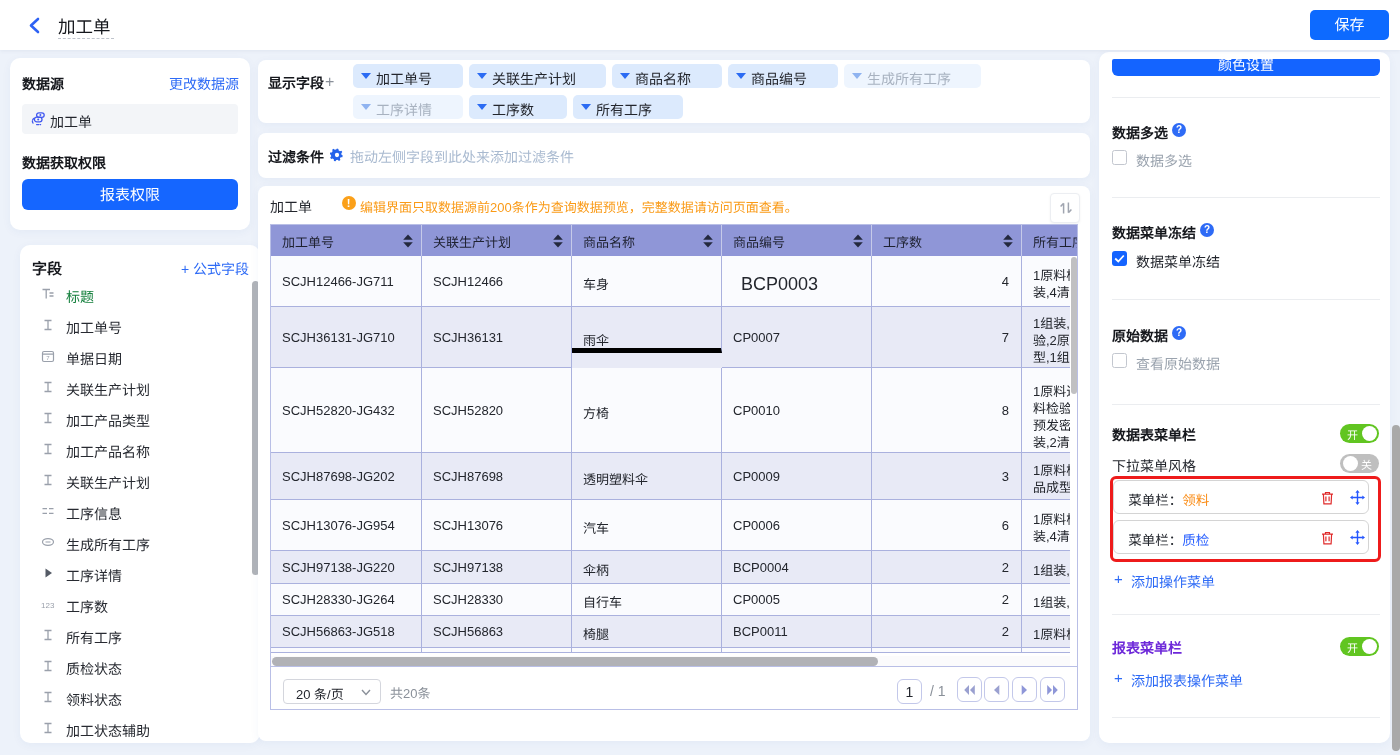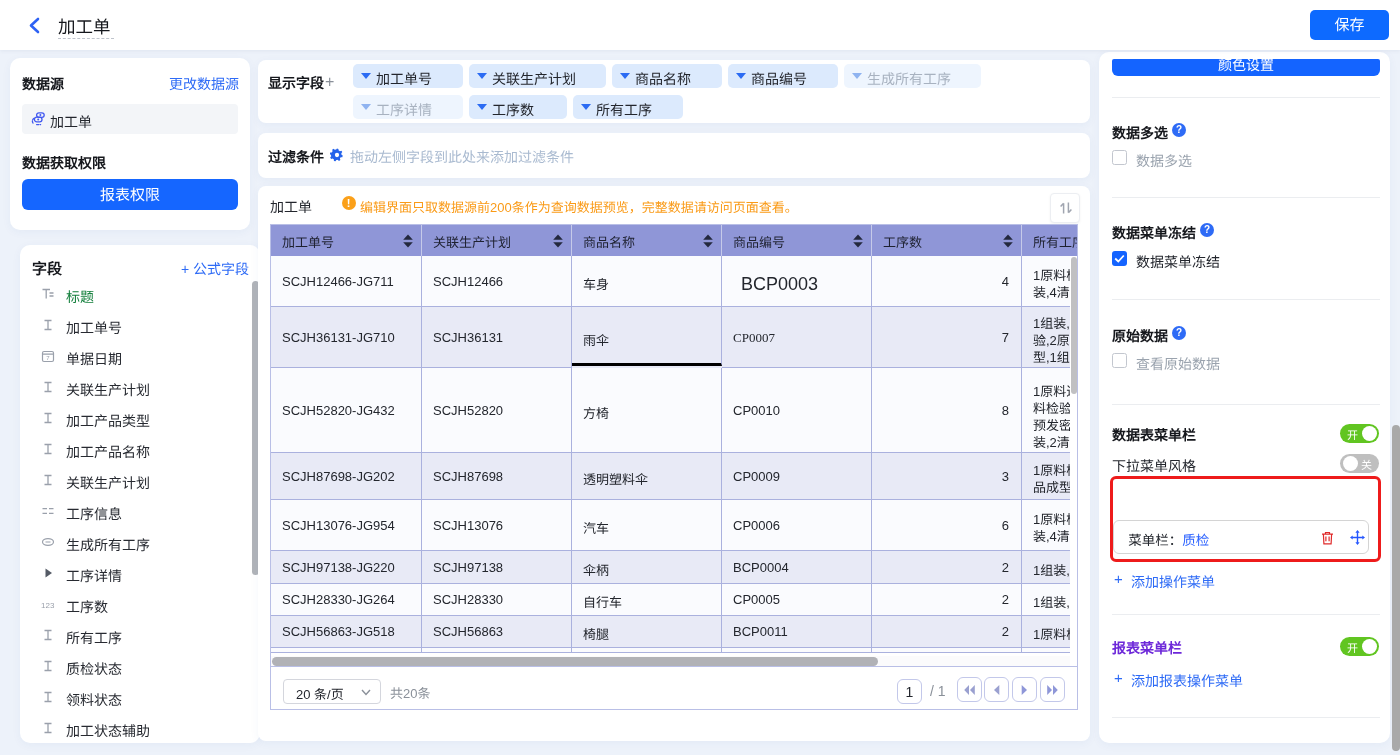--- a/index.html
+++ b/index.html
@@ -261,24 +261,24 @@
             <span style="position:absolute;left:11px;top:26.25px;font-size:13px;white-space:nowrap;">装,4清洁 加</span>
           </div>
         </div>
         <div style="position:absolute;left:0;top:50.5px;width:901px;height:61.5px;background:#e8eaf6;">
           <div style="position:absolute;left:0px;top:0;width:151px;height:61.5px;border-right:1px solid #aab1de;border-bottom:1px solid #aab1de;">
             <span style="position:absolute;left:11px;top:23.25px;font-size:13px;">SCJH36131-JG710</span>
           </div>
           <div style="position:absolute;left:151px;top:0;width:150px;height:61.5px;border-right:1px solid #aab1de;border-bottom:1px solid #aab1de;">
             <span style="position:absolute;left:11px;top:23.25px;font-size:13px;">SCJH36131</span>
           </div>
-          <div style="position:absolute;left:301px;top:0;width:150px;height:59px;border-right:1px solid #aab1de;border-bottom:3px solid #000000;">
+          <div style="position:absolute;left:301px;top:0;width:150px;height:46px;border-right:1px solid #aab1de;border-bottom:5px solid #000000;">
             <span style="position:absolute;left:11px;top:23.25px;font-size:13px;">雨伞</span>
           </div>
-          <div style="position:absolute;left:451px;top:0;width:150px;height:61.5px;border-right:1px solid #aab1de;border-bottom:1px solid #aab1de;font-family:Liberation Serif, serif;">
+          <div style="position:absolute;left:451px;top:0;width:150px;height:61.5px;border-right:1px solid #aab1de;border-bottom:1px solid #aab1de;">
             <span style="position:absolute;left:11px;top:23.25px;font-size:13px;">CP0007</span>
           </div>
           <div style="position:absolute;left:601px;top:0;width:150px;height:61.5px;border-right:1px solid #aab1de;border-bottom:1px solid #aab1de;">
             <span style="position:absolute;right:12px;top:23.25px;font-size:13px;">7</span>
           </div>
           <div style="position:absolute;left:751px;top:0;width:150px;height:61.5px;border-right:1px solid #aab1de;border-bottom:1px solid #aab1de;">
             <span style="position:absolute;left:11px;top:6.25px;font-size:13px;white-space:nowrap;">1组装,2质检</span>
             <span style="position:absolute;left:11px;top:23.25px;font-size:13px;white-space:nowrap;">验,2原料检</span>
             <span style="position:absolute;left:11px;top:40.25px;font-size:13px;white-space:nowrap;">型,1组装 加</span>
           </div>
@@ -494,20 +494,30 @@
     <div style="position:absolute;left:241px;top:372px;width:39px;height:19px;border-radius:10px;background:#61c521;">
       <span style="position:absolute;left:7px;top:2px;font-size:11px;color:#fff;">开</span>
       <div style="position:absolute;right:2.5px;top:2px;width:15px;height:15px;border-radius:50%;background:#fff;"></div>
     </div>
     <div style="position:absolute;left:13px;top:403px;font-size:14px;color:#23262d;">下拉菜单风格</div>
     <div style="position:absolute;left:241px;top:402px;width:39px;height:19px;border-radius:10px;background:#bfbfbf;">
       <span style="position:absolute;right:7px;top:2px;font-size:11px;color:#fff;">关</span>
       <div style="position:absolute;left:2.5px;top:2px;width:15px;height:15px;border-radius:50%;background:#fff;"></div>
     </div>
     <div style="position:absolute;left:11px;top:424.4px;width:271px;height:85.6px;border:3px solid #ee1b1b;border-radius:6px;"></div>
+    <div style="position:absolute;left:14.3px;top:428px;width:256px;height:33.5px;border:1px solid #d4d4d4;border-radius:6px;background:#fff;">
+      <span style="position:absolute;left:14px;top:8px;font-size:13.5px;">菜单栏：<span style="color:#fa8c16">领料</span></span>
+   <span style="position:absolute;left:207px;top:10px;"><svg width="13" height="14" viewBox="0 0 13 14">
+          <path d="M1 3.2 H12 M4.5 3.2 V1.5 H8.5 V3.2 M2.4 3.2 L2.9 12.8 H10.1 L10.6 3.2 M4.9 5.6 V10.3 M8.1 5.6 V10.3" stroke="#e02a2a" stroke-width="1.2" fill="none"></path>
+        </svg></span>
+   <span style="position:absolute;left:236px;top:9px;"><svg width="15" height="15" viewBox="0 0 15 15">
+          <path d="M7.5 2.2 V12.8 M2.2 7.5 H12.8" stroke="#2456ff" stroke-width="1.4" fill="none"></path>
+          <path d="M7.5 0 L9.6 2.7 H5.4 Z M7.5 15 L5.4 12.3 H9.6 Z M0 7.5 L2.7 5.4 V9.6 Z M15 7.5 L12.3 9.6 V5.4 Z" fill="#2456ff"></path>
+        </svg></span>
+    </div>
     <div style="position:absolute;left:14.3px;top:468.3px;width:256px;height:33.5px;border:1px solid #d4d4d4;border-radius:6px;background:#fff;">
       <span style="position:absolute;left:14px;top:8px;font-size:13.5px;">菜单栏：<span style="color:#2d63ff">质检</span></span>
    <span style="position:absolute;left:207px;top:10px;"><svg width="13" height="14" viewBox="0 0 13 14">
           <path d="M1 3.2 H12 M4.5 3.2 V1.5 H8.5 V3.2 M2.4 3.2 L2.9 12.8 H10.1 L10.6 3.2 M4.9 5.6 V10.3 M8.1 5.6 V10.3" stroke="#e02a2a" stroke-width="1.2" fill="none"></path>
         </svg></span>
    <span style="position:absolute;left:236px;top:9px;"><svg width="15" height="15" viewBox="0 0 15 15">
           <path d="M7.5 2.2 V12.8 M2.2 7.5 H12.8" stroke="#2456ff" stroke-width="1.4" fill="none"></path>
           <path d="M7.5 0 L9.6 2.7 H5.4 Z M7.5 15 L5.4 12.3 H9.6 Z M0 7.5 L2.7 5.4 V9.6 Z M15 7.5 L12.3 9.6 V5.4 Z" fill="#2456ff"></path>
         </svg></span>
     </div>

